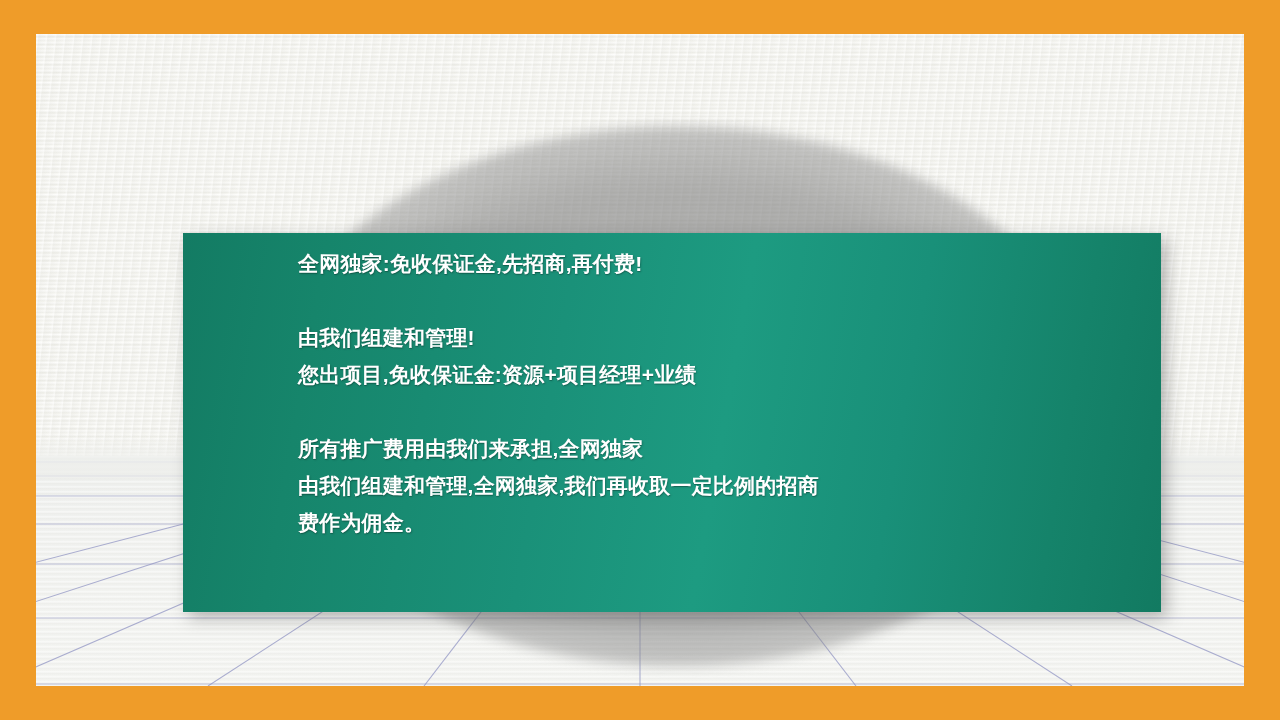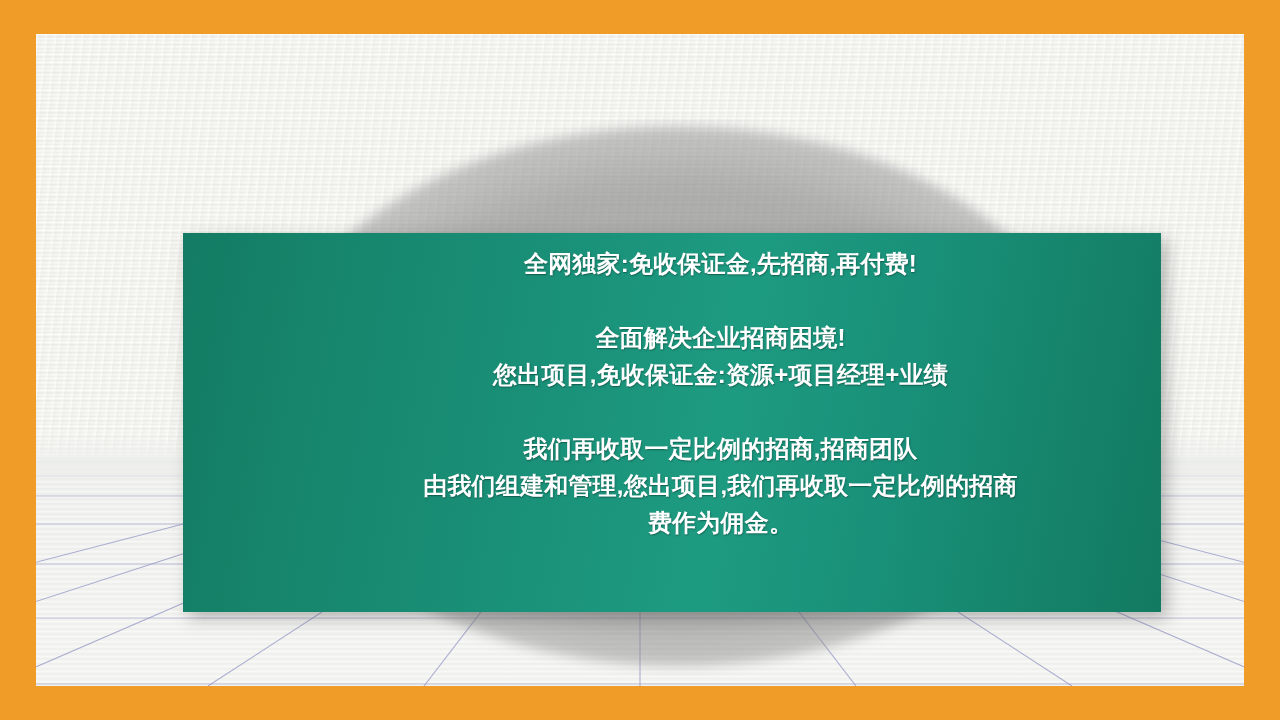--- a/index.html
+++ b/index.html
@@ -142,28 +142,27 @@
     position: absolute;
     left: 115px;
     top: 12px;
     right: 18px;
     bottom: 0;
   }
 
   .tline {
     color: #ffffff;
     font-weight: bold;
-    font-size: 24px;
+    font-size: 21px;
     line-height: 37px;
     letter-spacing: 0.2px;
     white-space: nowrap;
     text-shadow:
       0 1px 0 rgba(0,0,0,0.18),
       1px 1px 2px rgba(0,0,0,0.22);
-    text-align: center;
   }
   .block { margin-bottom: 0; }
   .gap { height: 37px; }
 </style>
 </head>
 <body>
 
 <div id="slide">
 
   <div class="frame-bg"></div>
@@ -208,29 +207,29 @@
     <div class="panel">
       <div class="panel-inner">
 
         <div class="block">
           <div class="tline">全网独家:免收保证金,先招商,再付费!</div>
         </div>
 
         <div class="gap"></div>
 
         <div class="block">
-          <div class="tline">全面解决企业招商困境!</div>
+          <div class="tline">由我们组建和管理!</div>
           <div class="tline">您出项目,免收保证金:资源+项目经理+业绩</div>
         </div>
 
         <div class="gap"></div>
 
         <div class="block">
-          <div class="tline">我们再收取一定比例的招商,招商团队</div>
-          <div class="tline">由我们组建和管理,您出项目,我们再收取一定比例的招商</div>
+          <div class="tline">所有推广费用由我们来承担,全网独家</div>
+          <div class="tline">由我们组建和管理,全网独家,我们再收取一定比例的招商</div>
           <div class="tline">费作为佣金。</div>
         </div>
 
       </div>
     </div>
 
   </div>
 </div>
 
 </body></html>

